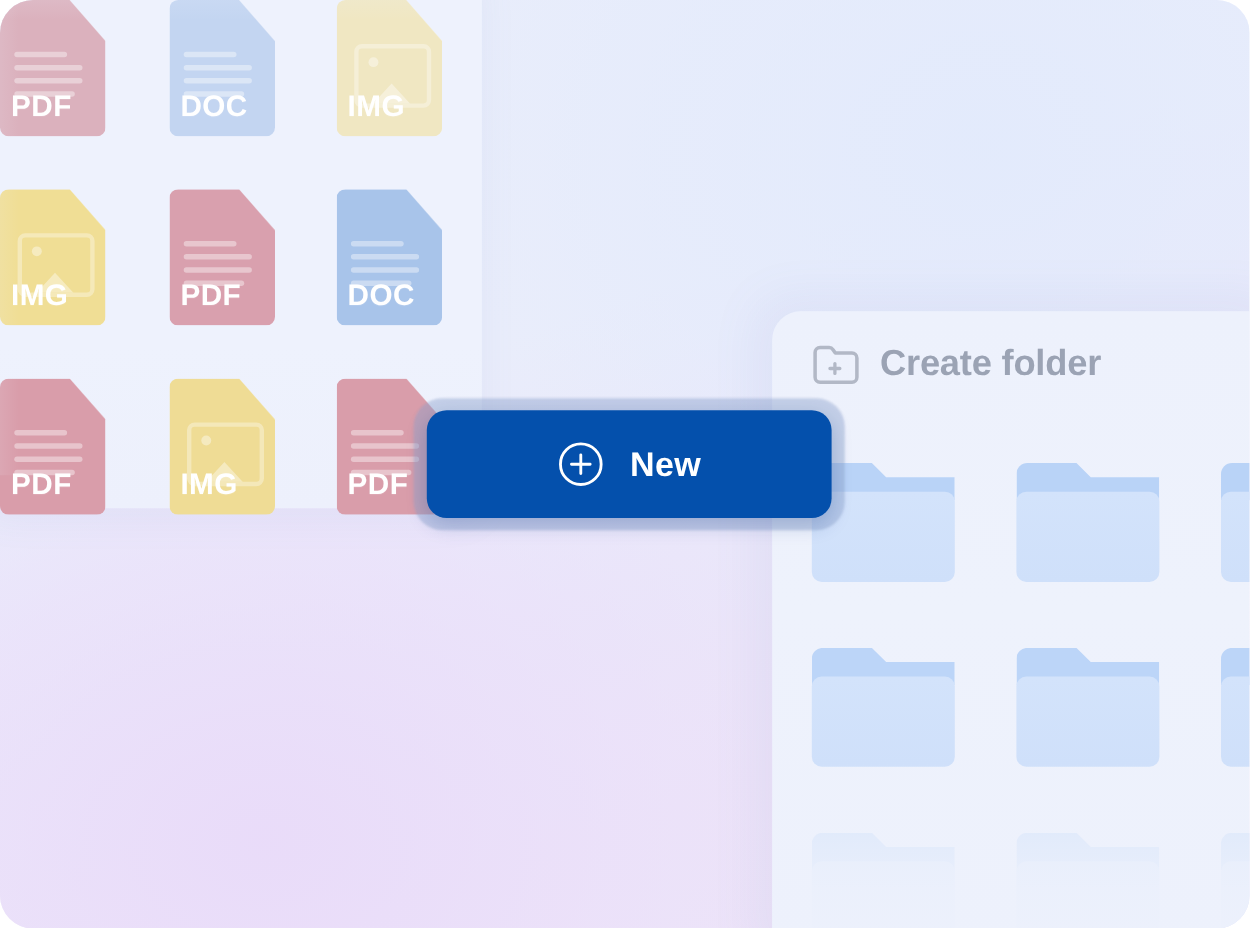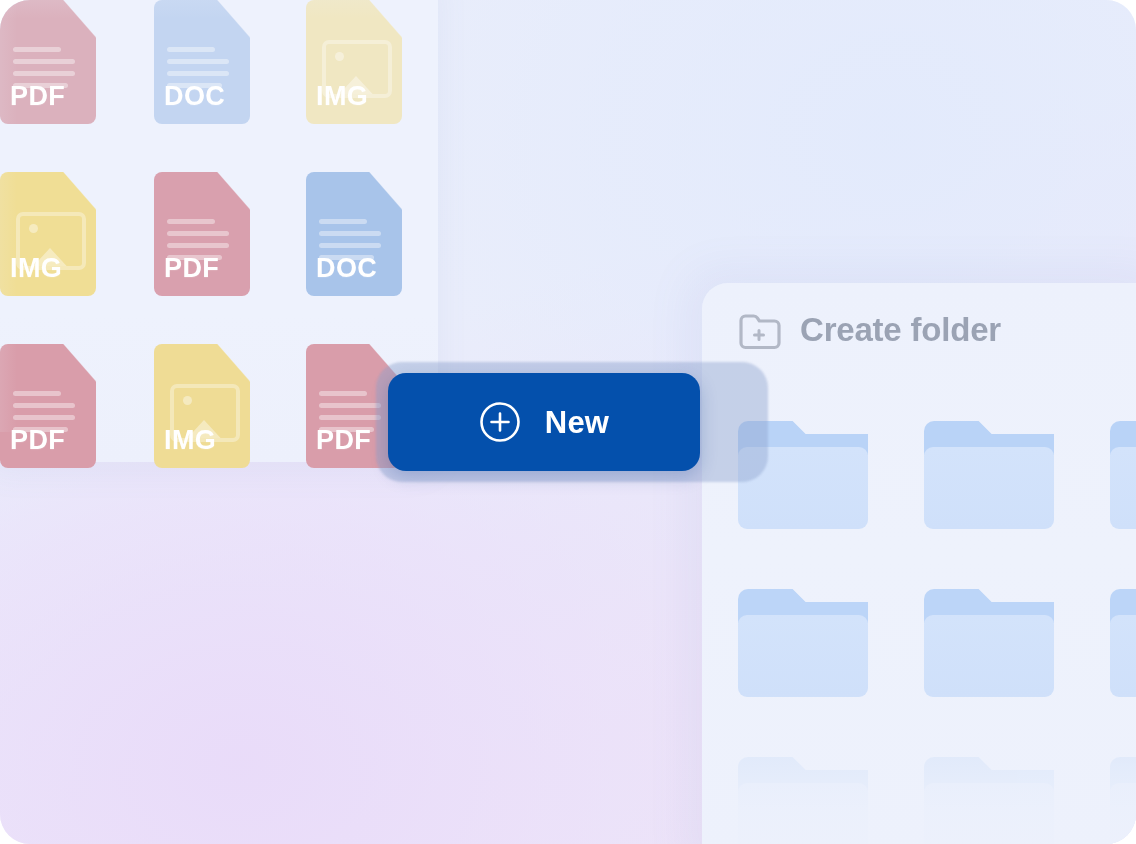--- a/index.html
+++ b/index.html
@@ -280,21 +280,21 @@
     width: 392px;
     height: 120px;
     border-radius: 26px;
     background: rgba(141,162,205,0.42);
     filter: blur(1px);
   }
   .new-btn {
     position: absolute;
     left: 12px;
     top: 11px;
-    width: 312px;
+    width: 368px;
     height: 98px;
     border: none;
     border-radius: 18px;
     background: #0450ac;
     color: #ffffff;
     display: flex;
     align-items: center;
     justify-content: center;
     gap: 24px;
     cursor: pointer;

